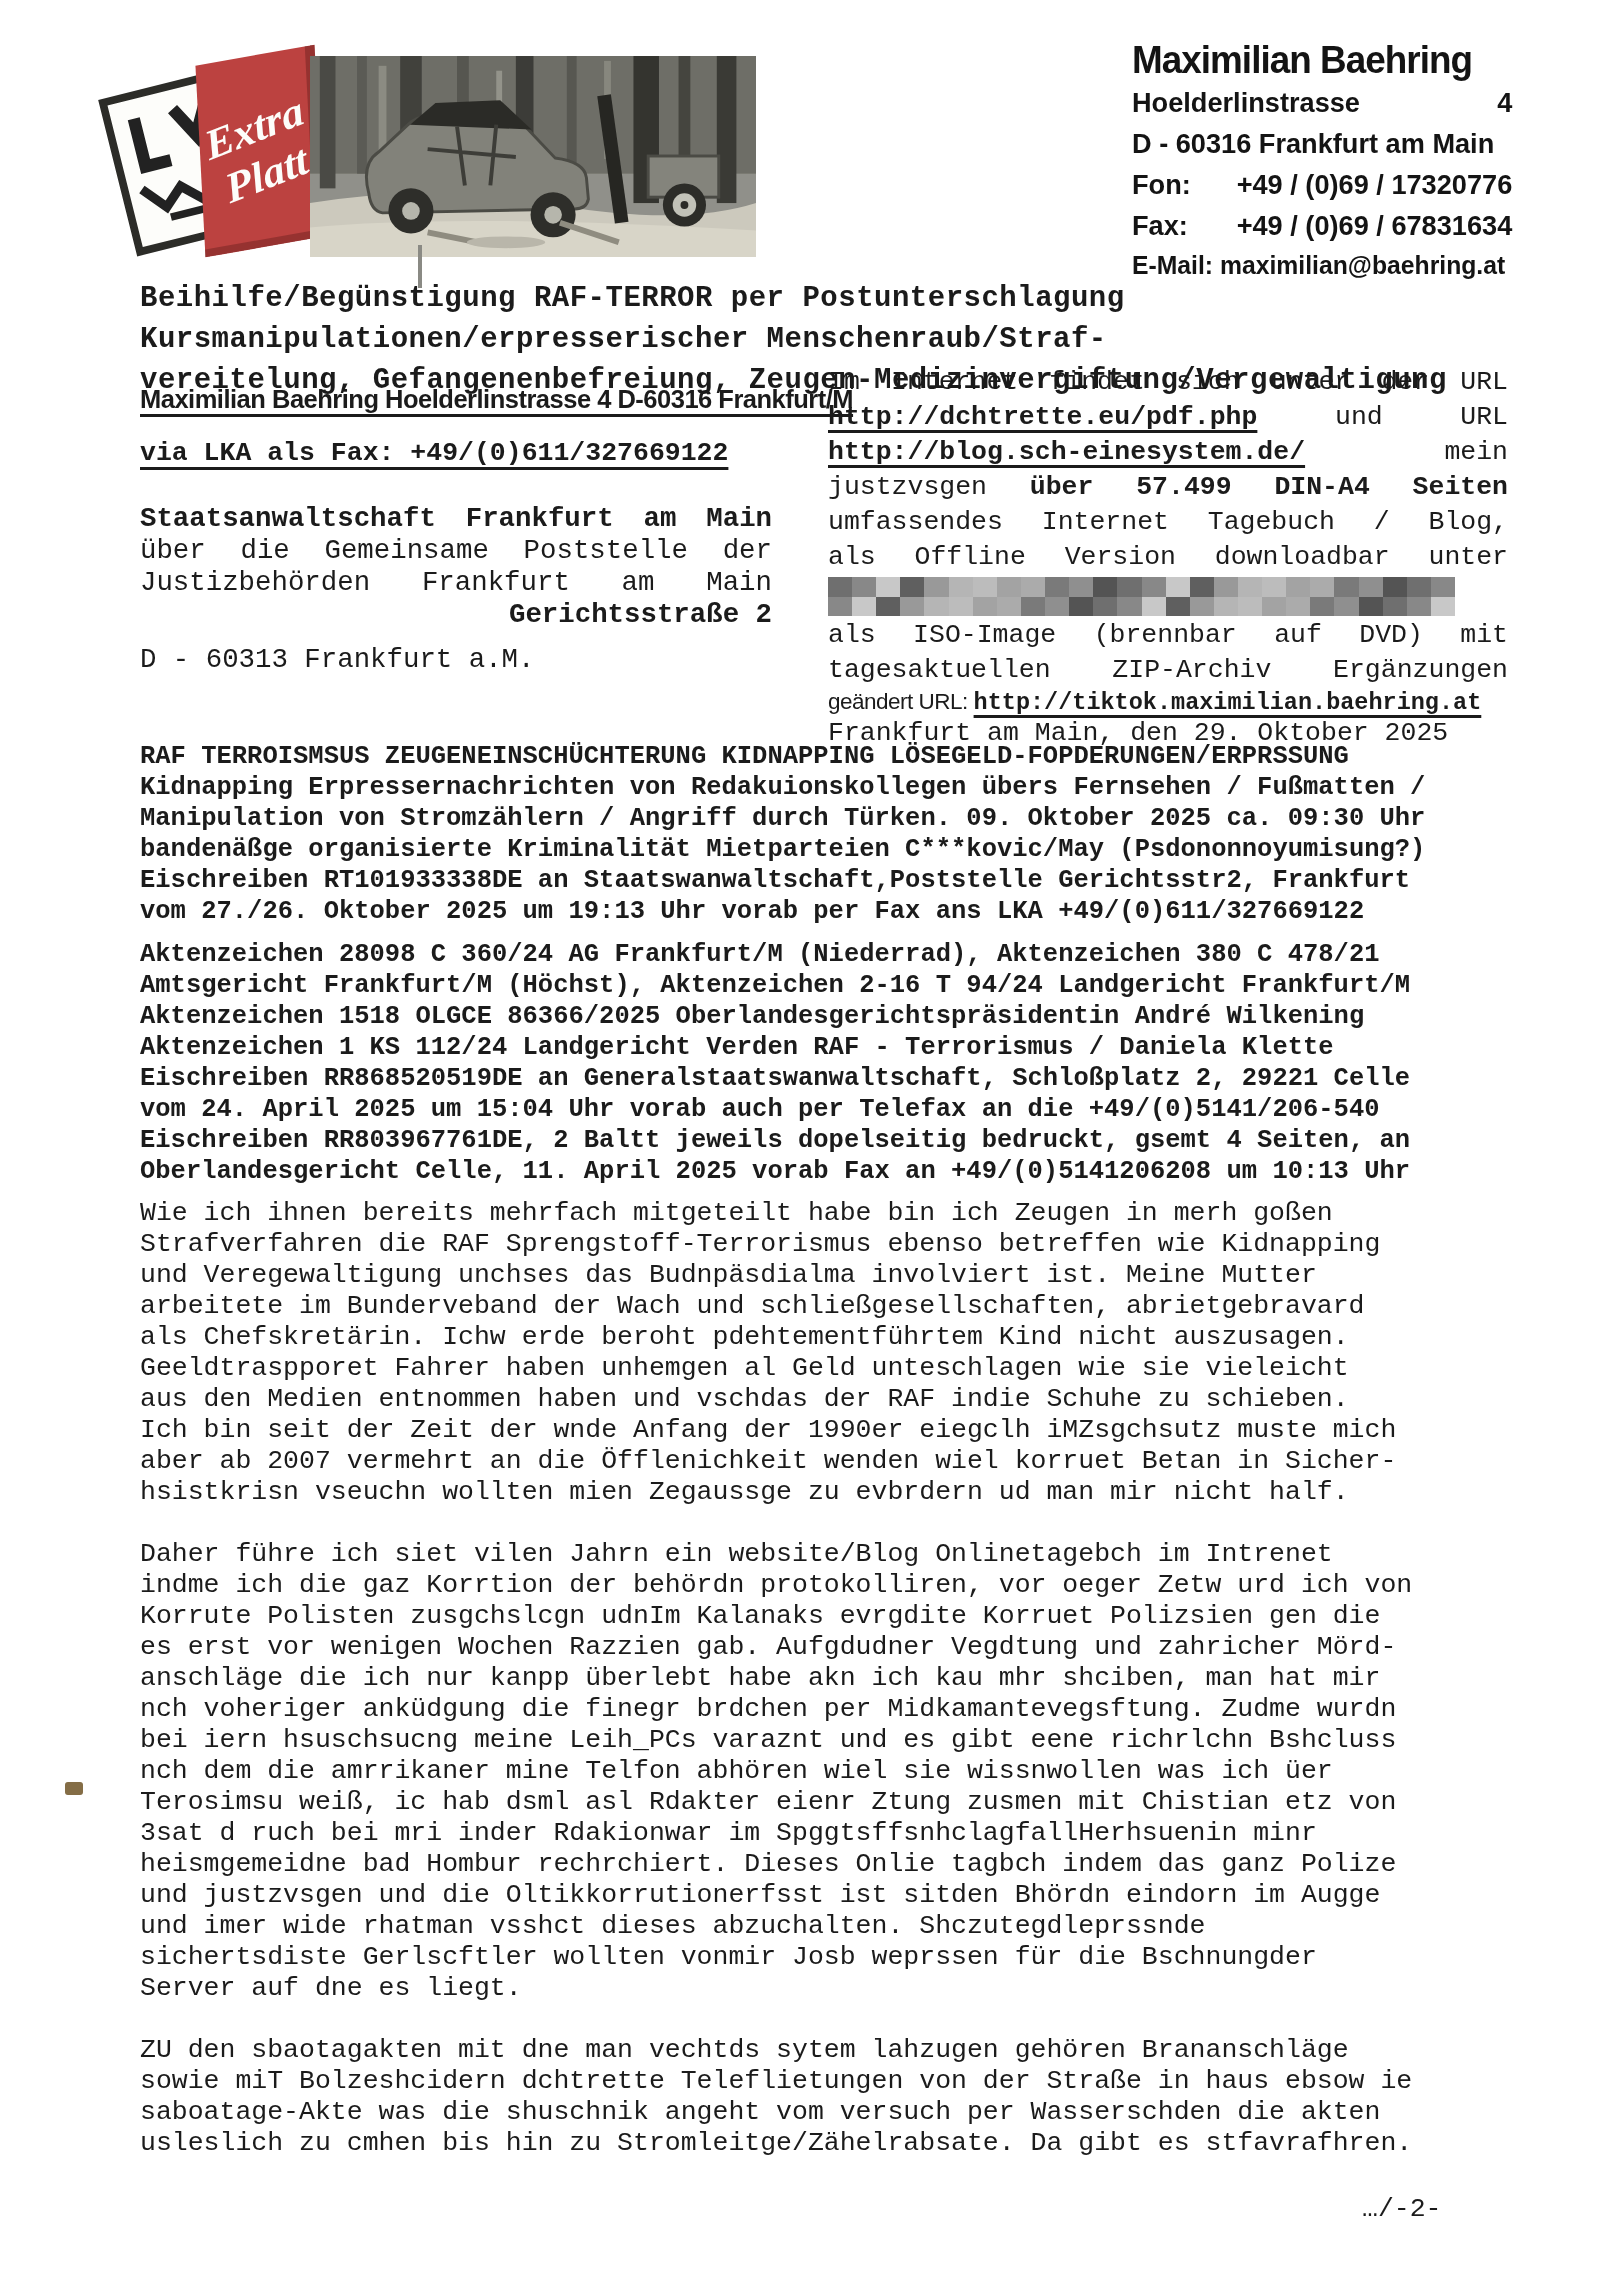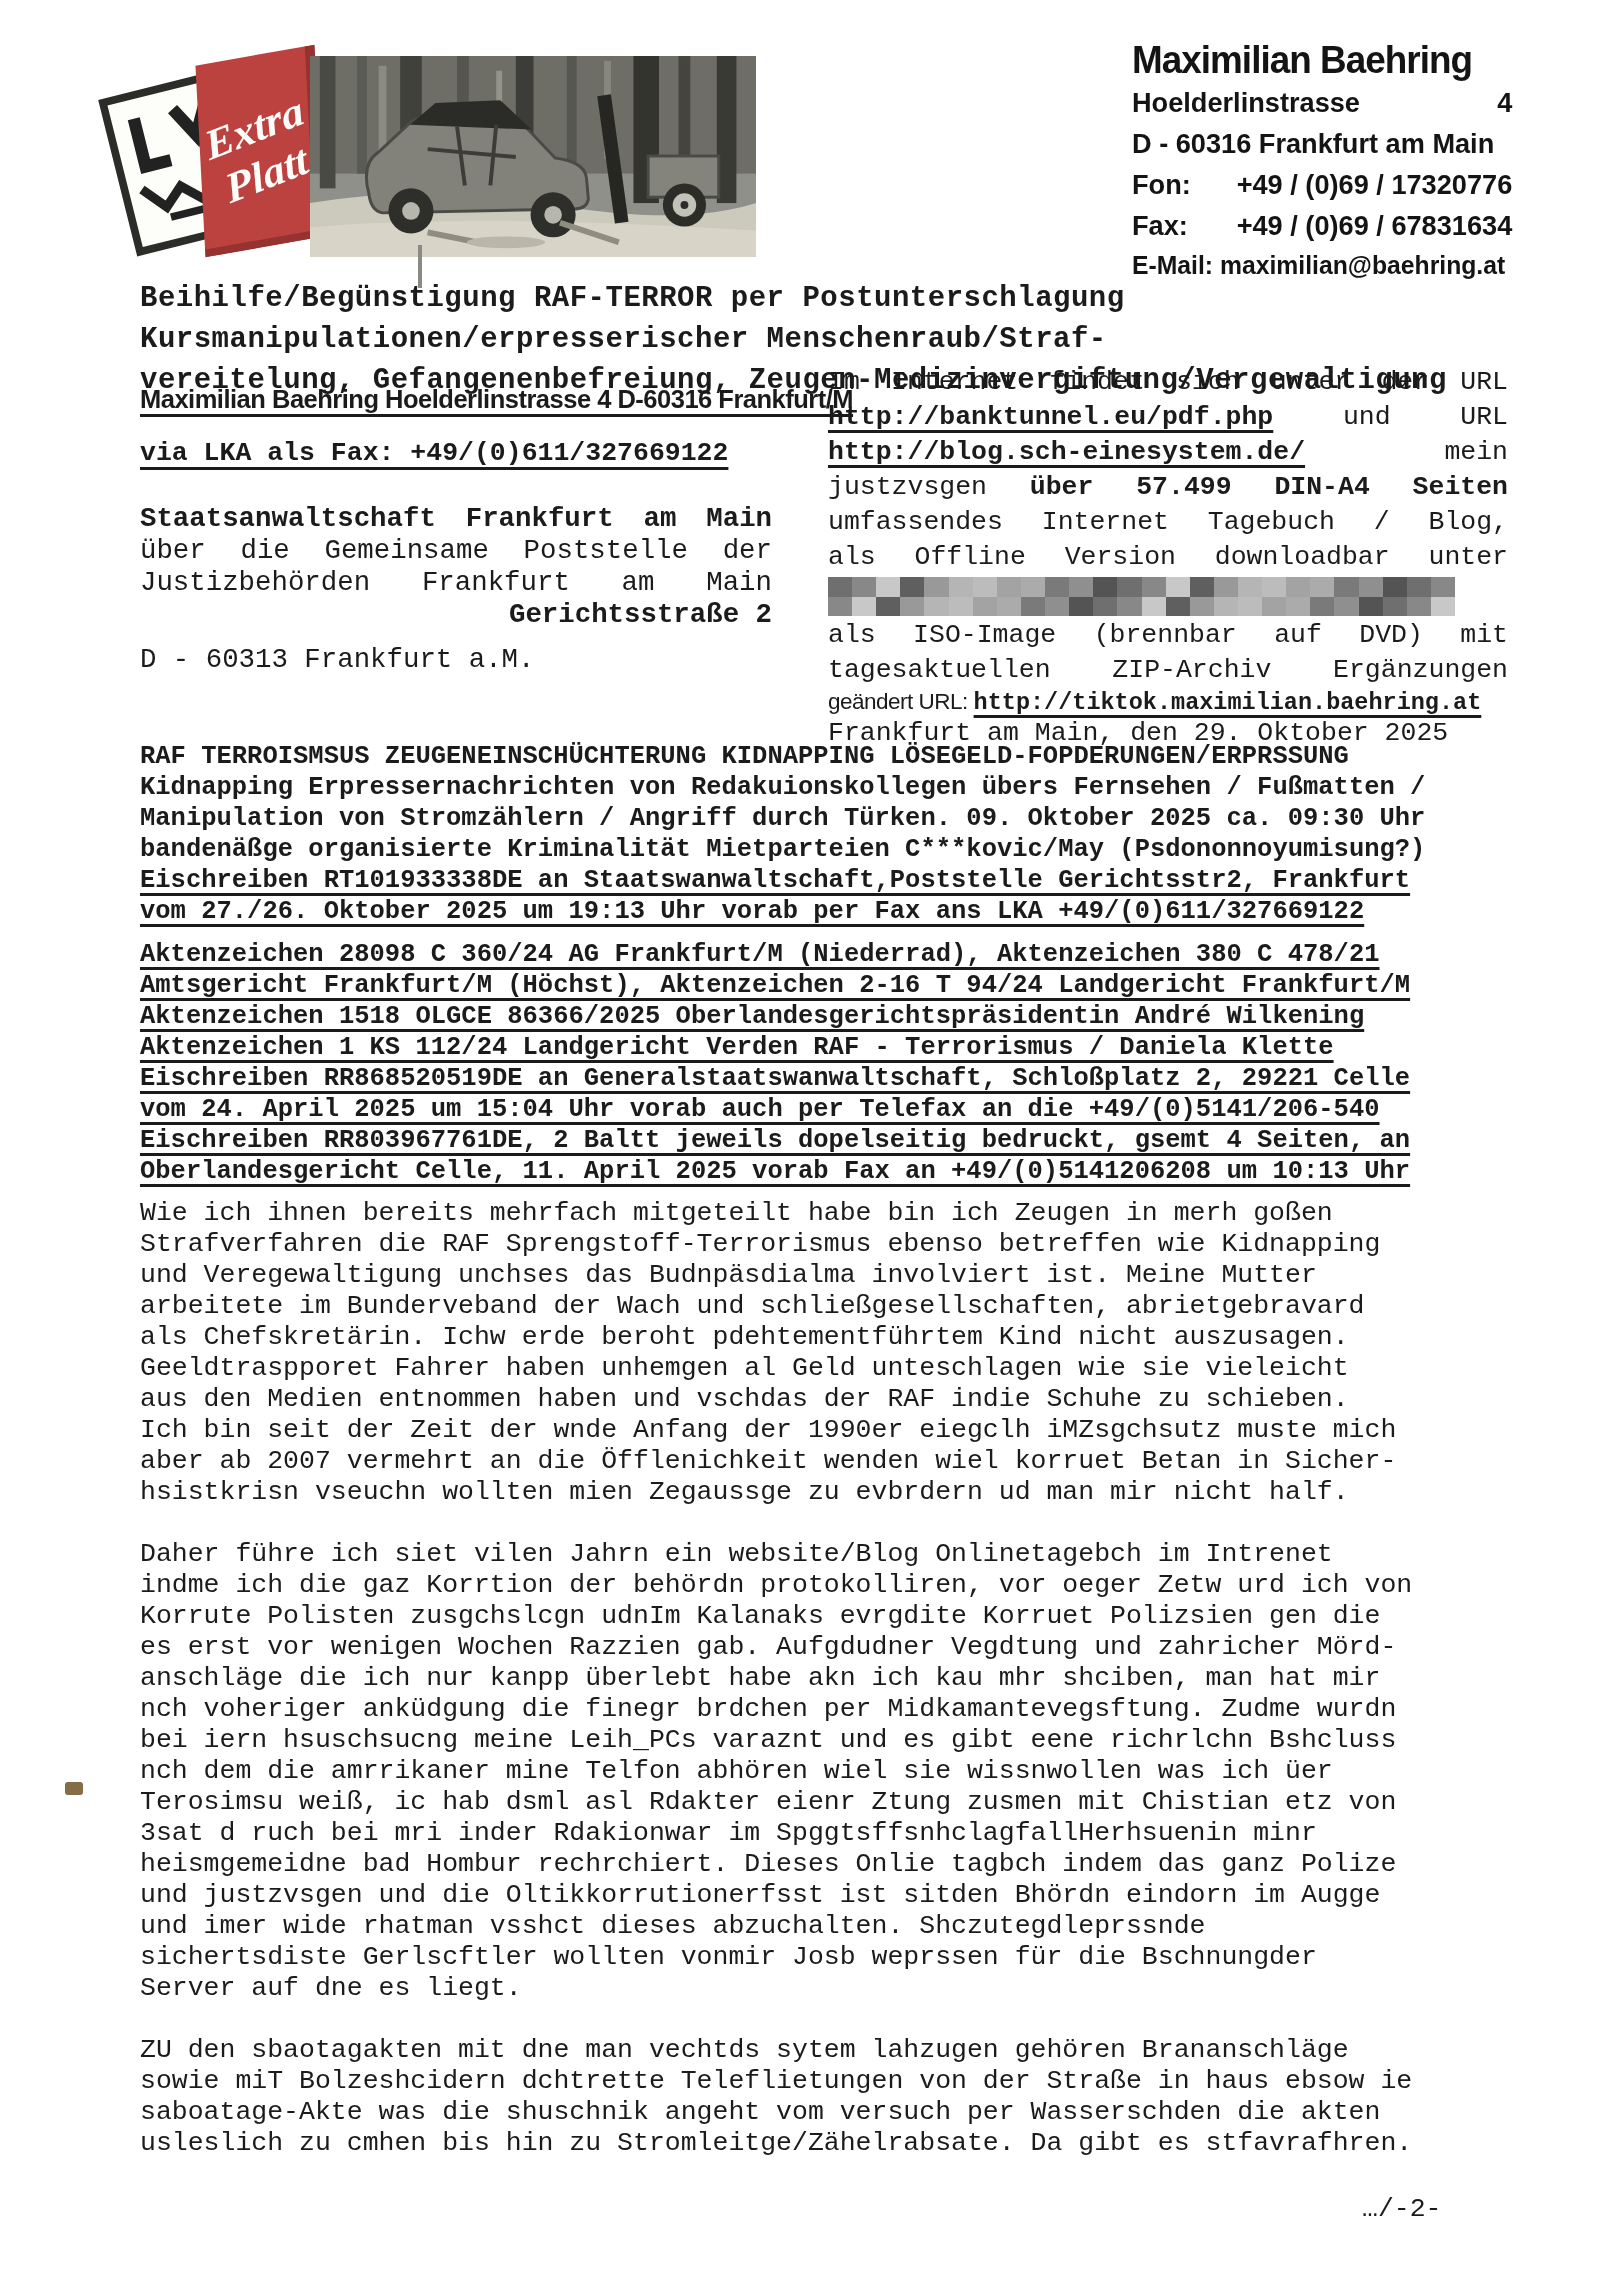--- a/index.html
+++ b/index.html
@@ -56,21 +56,21 @@
   .changed{font-size:22.5px;line-height:27.4px;white-space:nowrap;}
   .changed .lbl{font-family:"Liberation Sans",sans-serif;letter-spacing:-0.5px;}
   .changed .url{font-size:23.5px;}
   .dateline{line-height:33px;}
 
   
   .subject{position:absolute;left:140px;top:741px;width:1372px;font-size:25.5px;
            font-weight:bold;line-height:31px;white-space:nowrap;}
   .caserefs{position:absolute;left:140px;top:939px;width:1372px;font-size:25.5px;
             font-weight:bold;line-height:31px;white-space:nowrap;}
-  .u3{text-decoration:underline;text-decoration-thickness:2.9px;text-underline-offset:5.9px;}
+  .u3{text-decoration-thickness:2.9px;text-underline-offset:5.9px;}
 
   
   .bodytext{position:absolute;left:140px;top:1198px;width:1372px;font-size:26.5px;
             line-height:31px;}
   .bodytext .para{white-space:pre;margin:0 0 31px 0;}
 
   
   .page-marker{position:absolute;left:1362px;top:2194px;font-size:26.5px;white-space:nowrap;}
   .ink-speck{position:absolute;left:65px;top:1782px;width:17.6px;height:12.7px;
              background:#6f5426;border-radius:2.9px;opacity:.85;}
@@ -167,21 +167,21 @@
       <div class="b just">Staatsanwaltschaft Frankfurt am Main</div>
       <div class="just">über die Gemeinsame Poststelle der</div>
       <div class="just">Justizbehörden Frankfurt am Main</div>
       <div class="b">Gerichtsstraße 2</div>
       <div class="rec-last">D - 60313 Frankfurt a.M.</div>
     </div>
   </div>
 
   <div class="rightcol">
     <div class="rline">Im Internet findet sich unter der URL</div>
-    <div class="rline"><span class="url">http://banktunnel.eu/pdf.php</span><span> und URL</span></div>
+    <div class="rline"><span class="url">http://dchtrette.eu/pdf.php</span><span> und URL</span></div>
     <div class="rline"><span class="url">http://blog.sch-einesystem.de/</span><span> mein</span></div>
     <div class="rline"><span>justzvsgen </span><span class="b">über 57.499 DIN-A4 Seiten</span></div>
     <div class="rline">umfassendes Internet Tagebuch / Blog,</div>
     <div class="rline">als Offline Version downloadbar unter</div>
     <div class="redacted">
         <div style="background: rgb(111, 111, 111);"></div>
         <div style="background: rgb(136, 136, 136);"></div>
         <div style="background: rgb(200, 200, 200);"></div>
         <div style="background: rgb(95, 95, 95);"></div>
         <div style="background: rgb(153, 153, 153);"></div>

